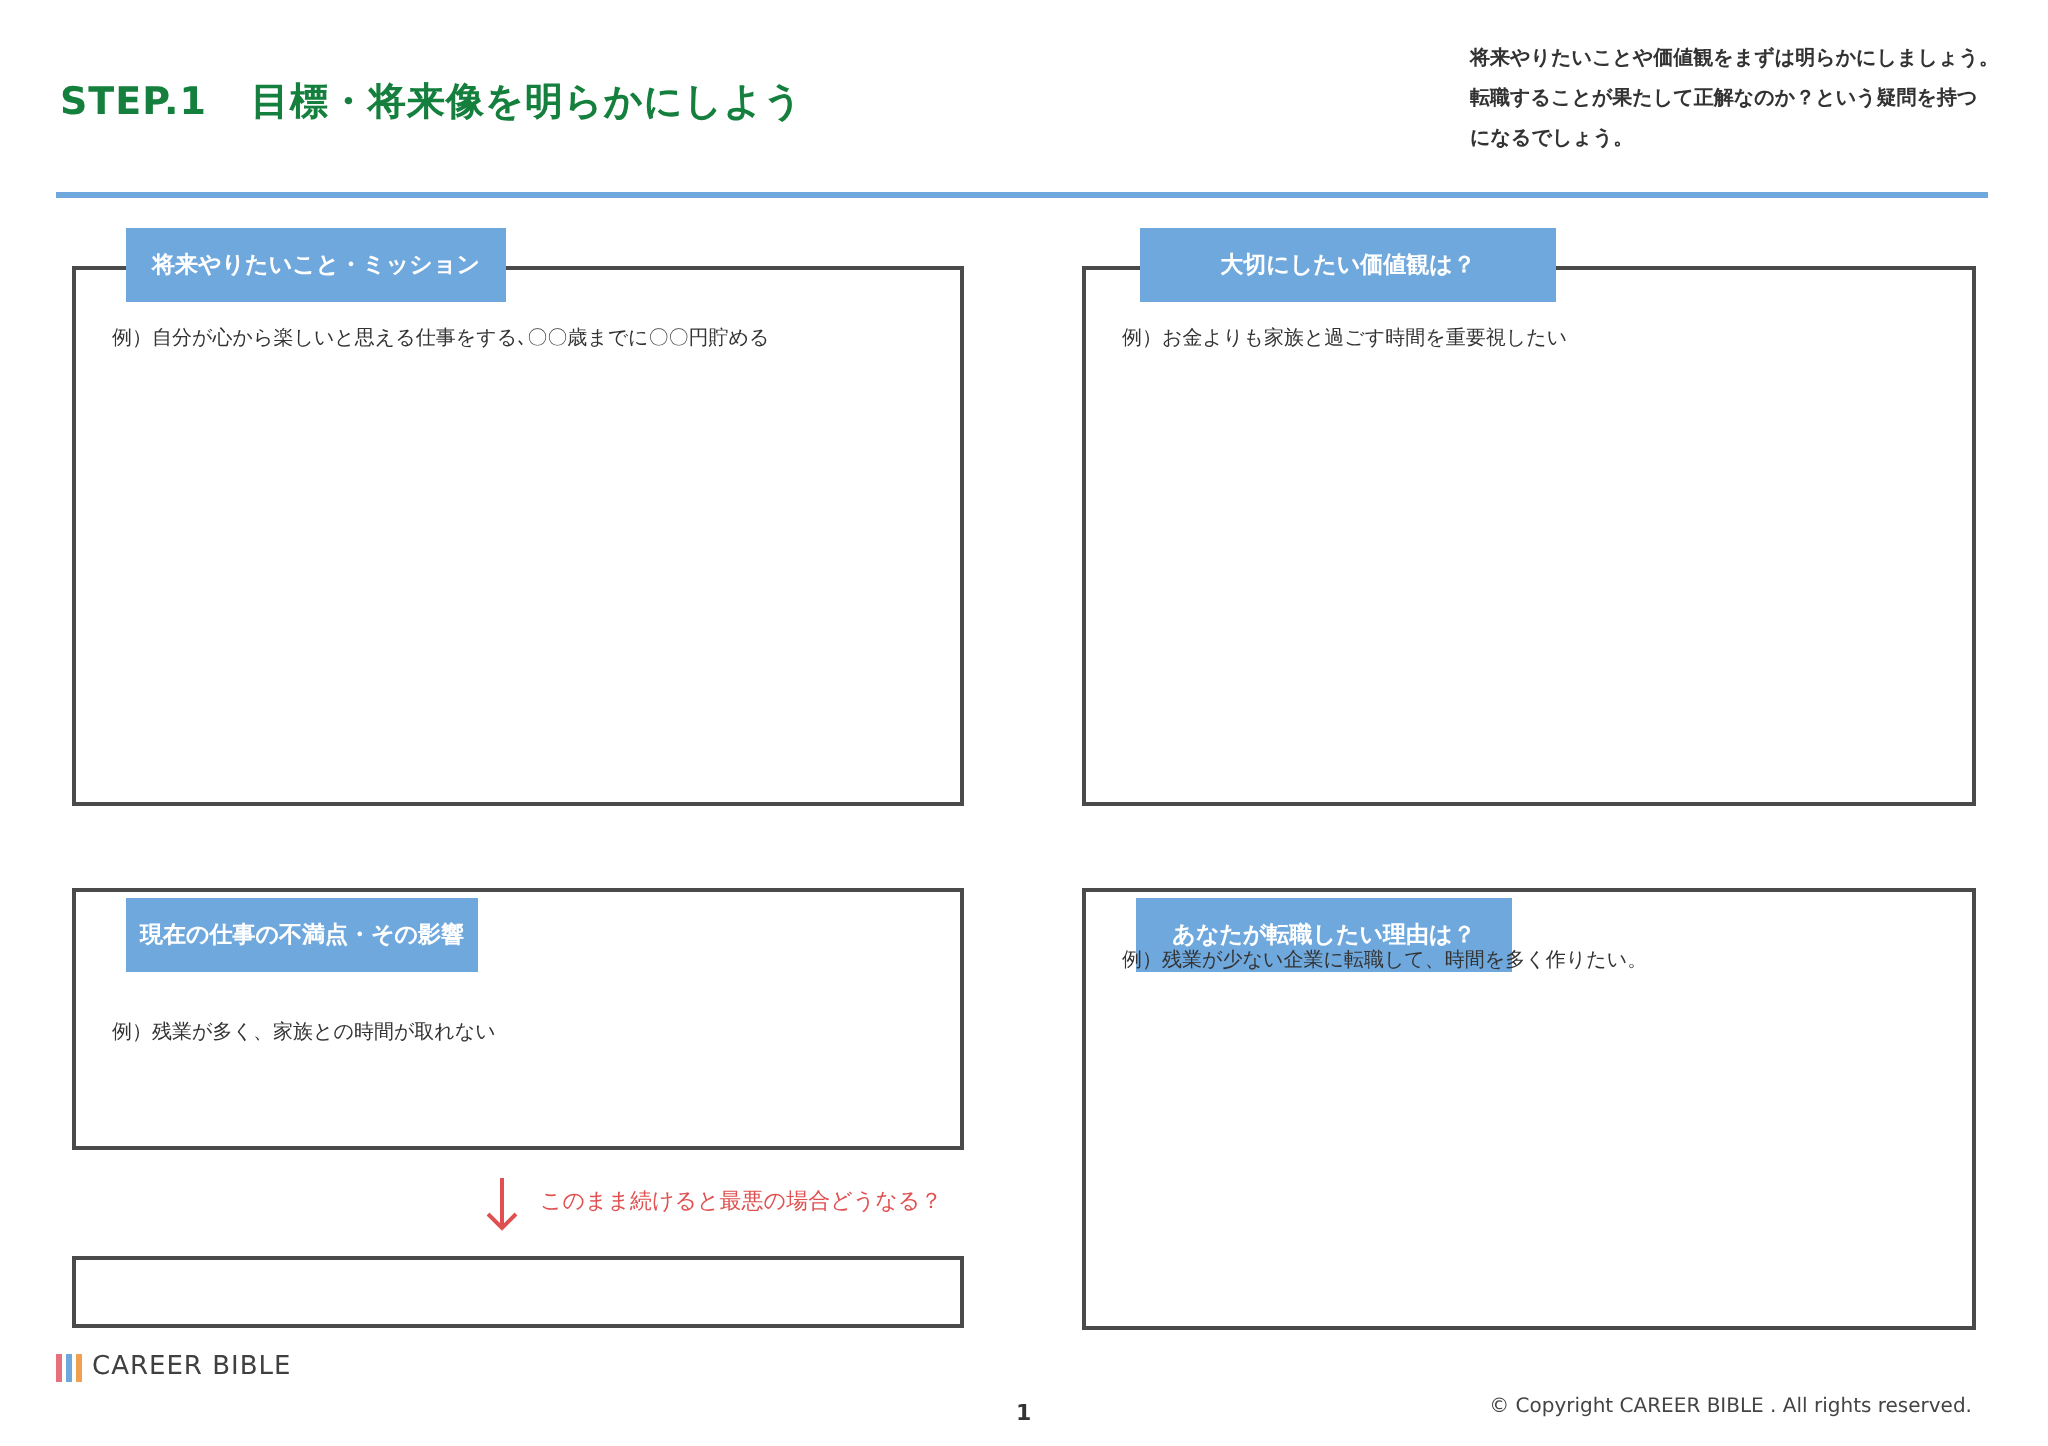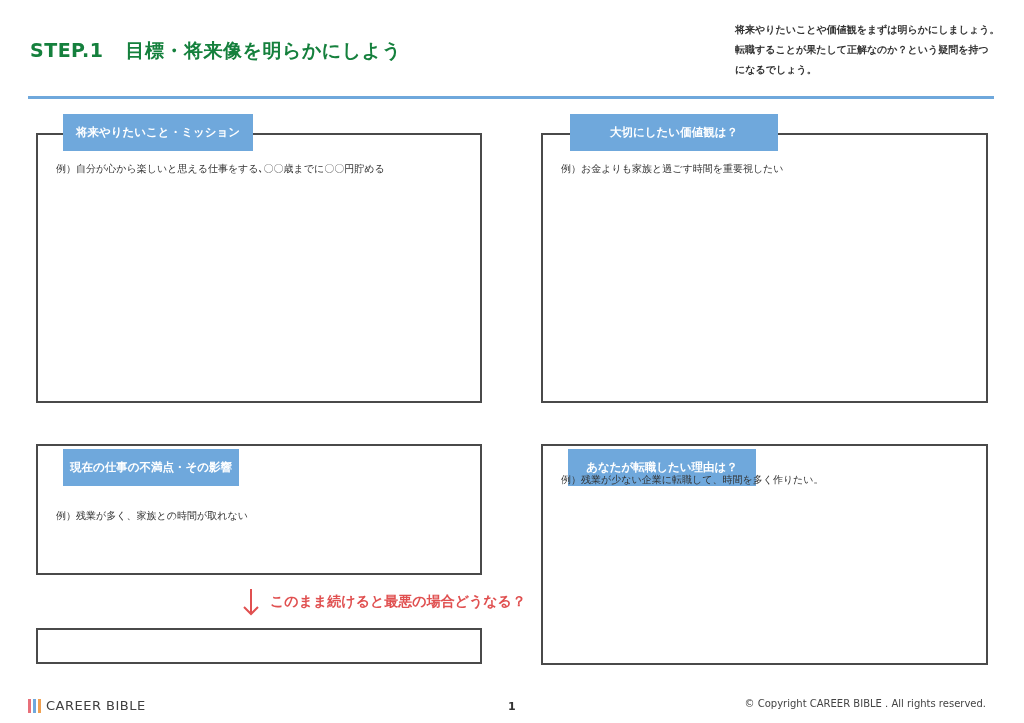--- a/index.html
+++ b/index.html
@@ -34,24 +34,24 @@
   }
   .example {
     position:absolute; font-size:10px; color:#333;
     white-space:nowrap;
   }
   .arrow {
     position:absolute; left:241px; top:588px; width:20px; height:28px;
   }
   .warning {
     position:absolute; left:270px; top:593px;
-    font-size:14px; font-weight:bold; color:#e05050; white-space:nowrap;
+    font-size:11px; font-weight:normal; color:#e05050; white-space:nowrap;
   }
   .logo {
-    position:absolute; left:28px; top:698px; display:flex; align-items:center;
+    position:absolute; left:28px; top:676px; display:flex; align-items:center;
   }
   .logo .bars { display:flex; gap:2px; margin-right:5px; }
   .logo .bars span { display:block; width:3px; height:14px; }
   .logo .text { font-size:13px; color:#404040; letter-spacing:0.5px; }
   .page-no {
     position:absolute; left:508px; top:700px; font-size:11px; font-weight:bold; color:#333;
   }
   .copyright {
     position:absolute; right:38px; top:698px; font-size:10px; color:#444; white-space:nowrap;
   }

